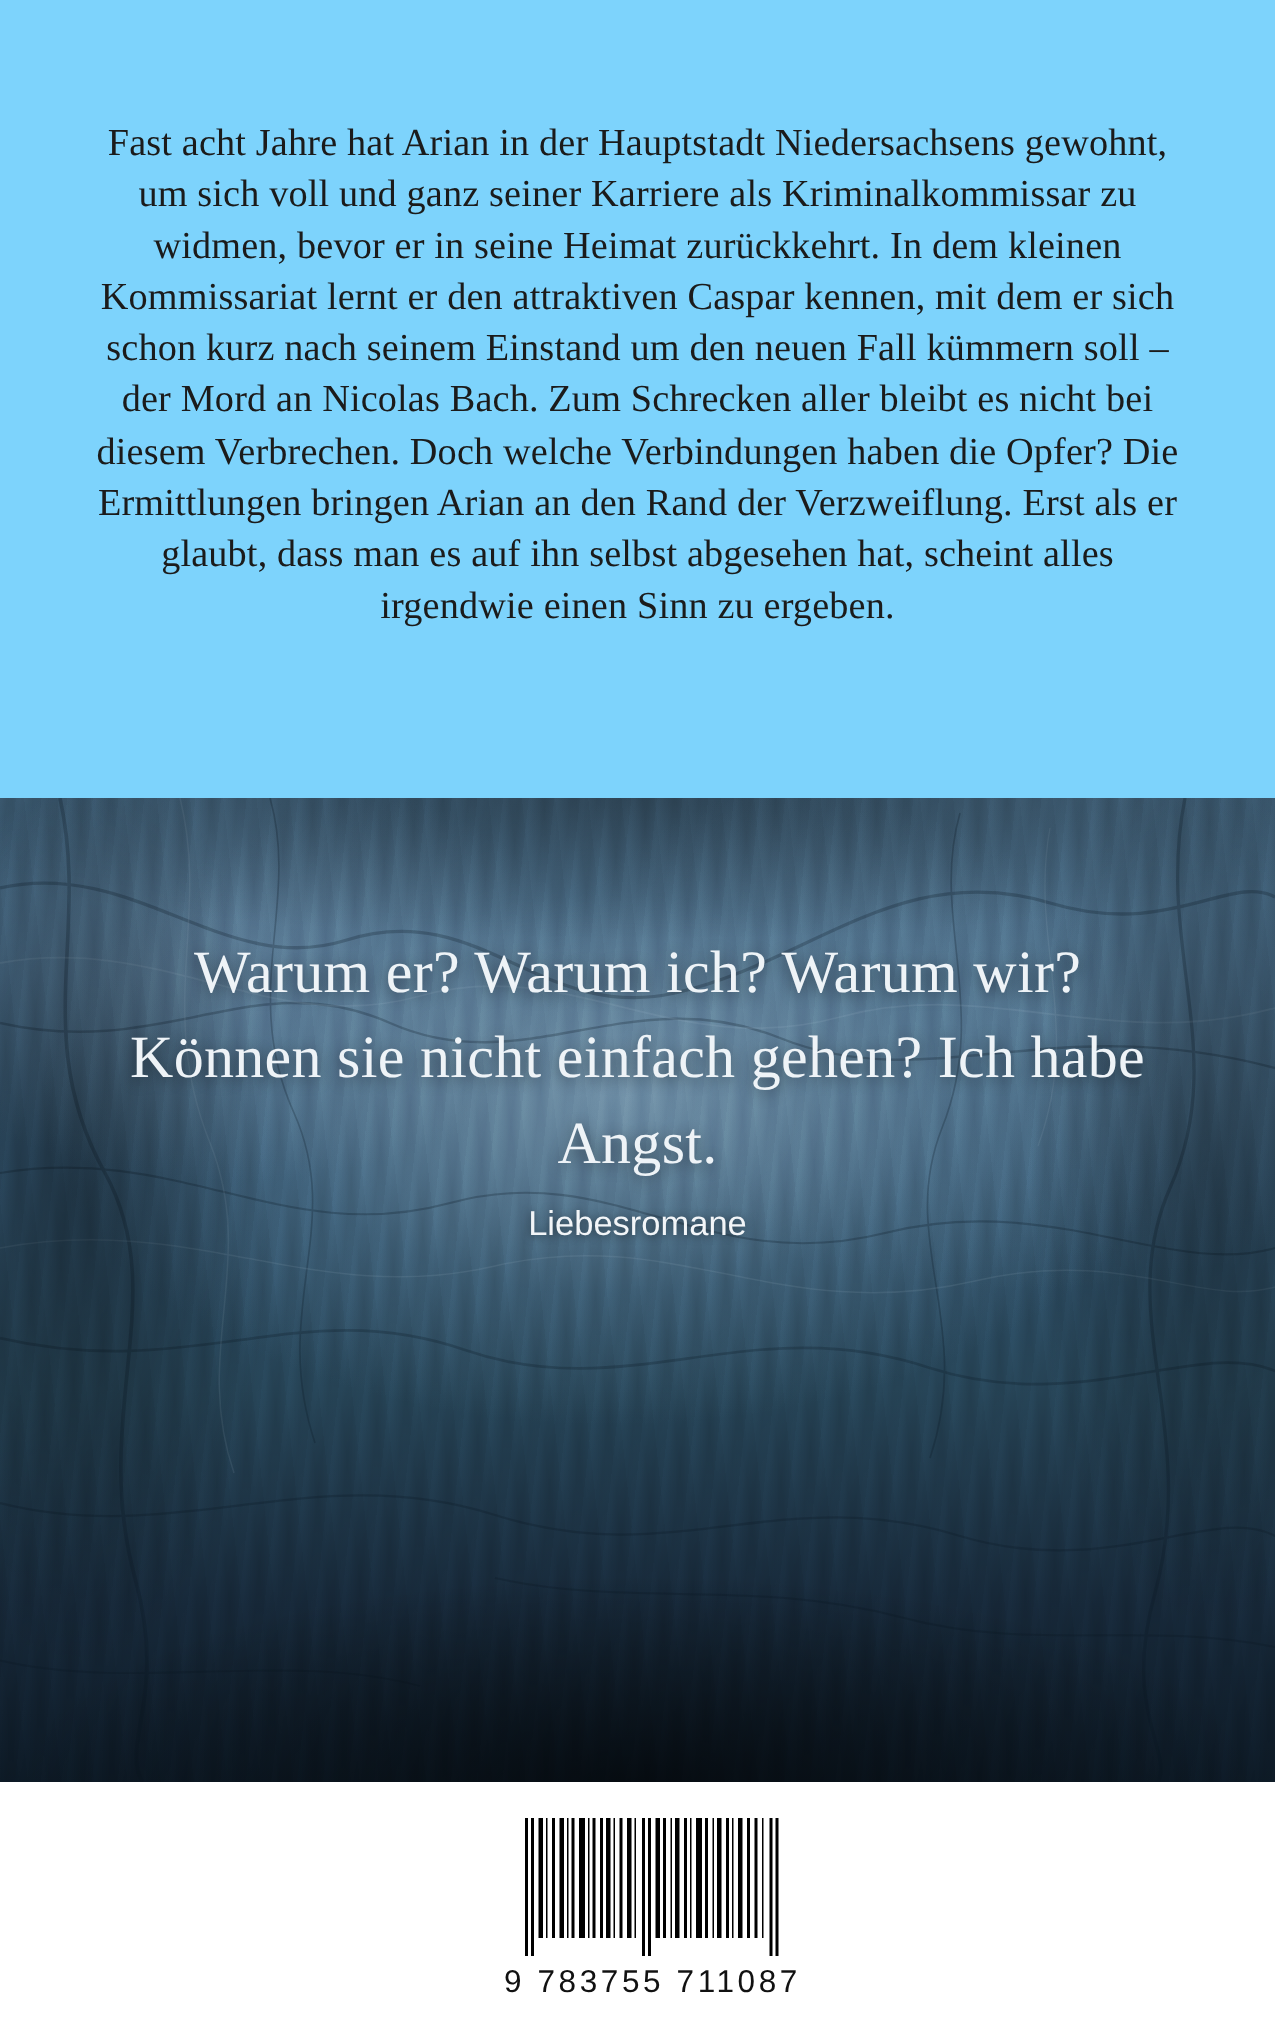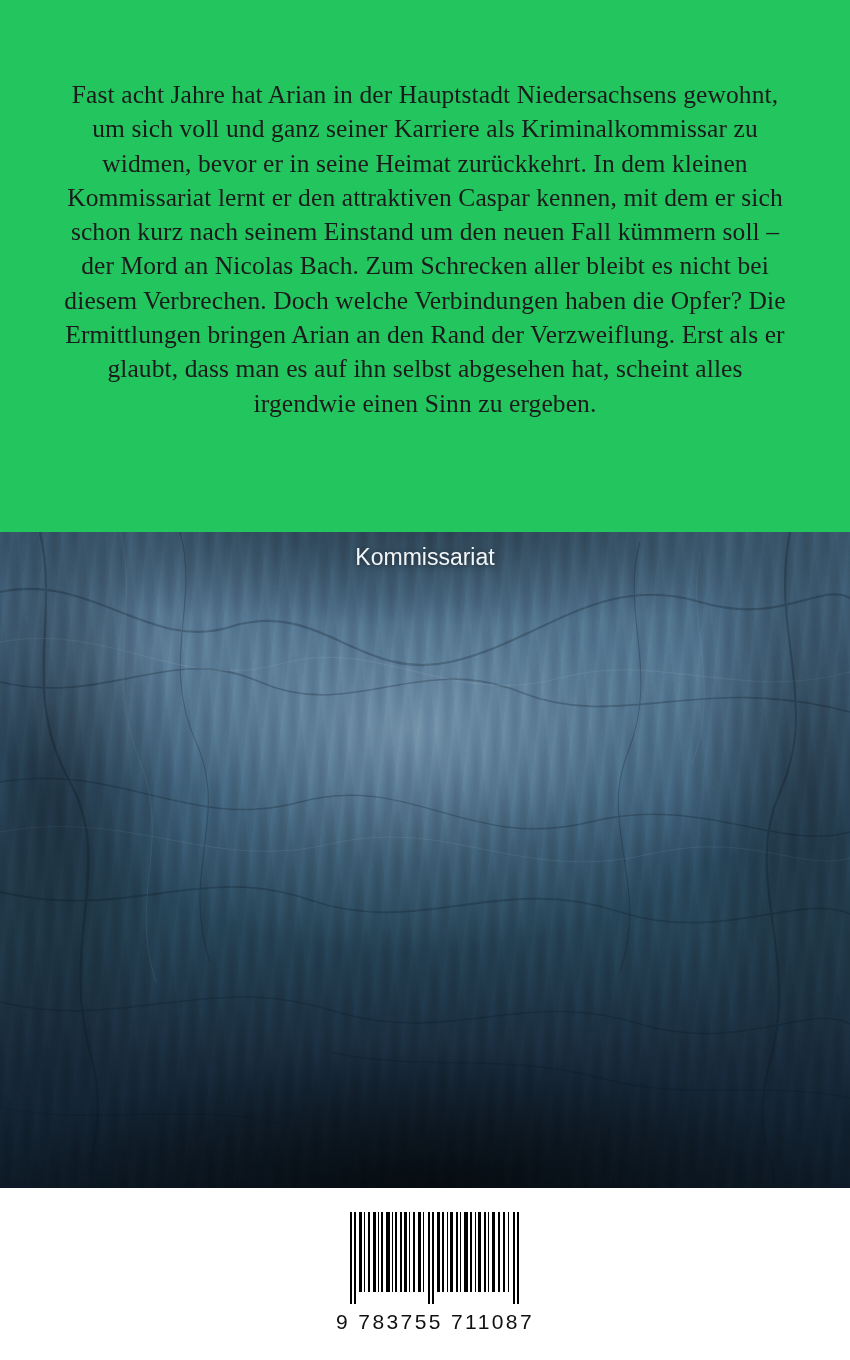--- a/index.html
+++ b/index.html
@@ -15,21 +15,21 @@
     position: relative;
   }
 
   
   .blurb {
     position: absolute;
     left: 0;
     top: 0;
     width: 850px;
     height: 532px;
-    background: #22c55e;
+    background: #7dd3fc;
     box-sizing: border-box;
     padding: 78px 58px 0 58px;
   }
   .blurb-text {
     font-family: "Liberation Serif", serif;
     font-size: 25.5px;
     line-height: 1.345;
     color: #1b1b1b;
     text-align: center;
     letter-spacing: 0.1px;
@@ -192,23 +192,24 @@
       <path d="M0,110 C110,90 180,160 280,132 C380,104 450,176 560,146 C660,119 740,170 850,140" stroke-width="1.2"></path>
       <path d="M0,300 C130,276 210,340 330,312 C450,284 520,352 650,322 C750,299 800,340 850,326" stroke-width="1"></path>
       <path d="M120,0 C140,80 104,140 140,230 C172,310 128,368 156,450" stroke-width="1"></path>
       <path d="M700,20 C686,96 722,150 692,232" stroke-width="0.9"></path>
     </g>
   </svg>
 
   <div class="panel-tex2"></div>
 
   <div class="panel-inner">
-
-
-    <p class="endorsement-source">Kommissariat</p>
+    <p class="pull-quote">Warum er? Warum ich? Warum wir? Können sie nicht einfach gehen? Ich habe Angst.</p>
+
+
+    <p class="endorsement-source">Liebesromane</p>
   </div>
 </div>
 
 <div class="barcode-area">
   <div class="barcode-box">
     <svg class="barcode-svg" width="190" height="100" viewBox="0 0 190 100">
       <rect x="0" y="0" width="190" height="100" fill="#ffffff"></rect>
       <g fill="#000000">
 
         <rect x="10" y="4" width="2" height="92"></rect>

